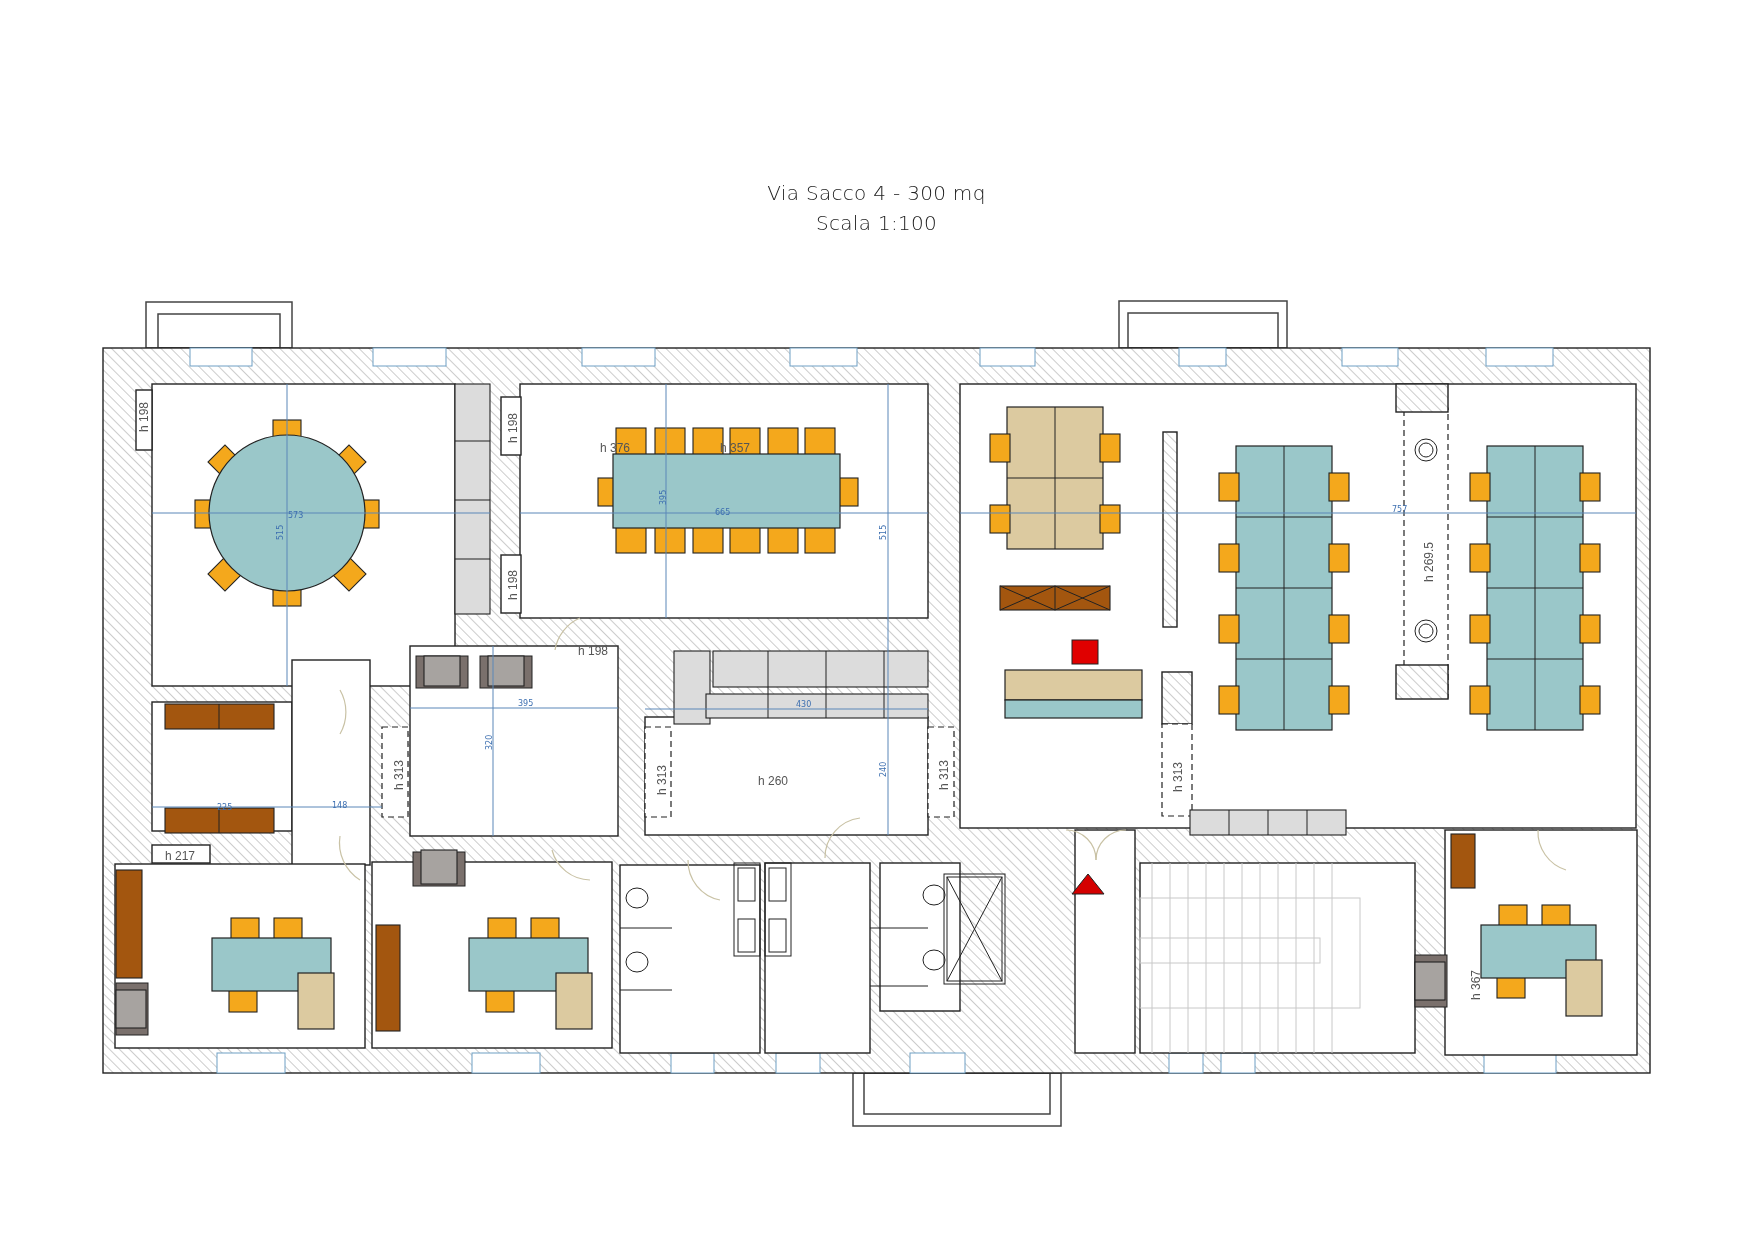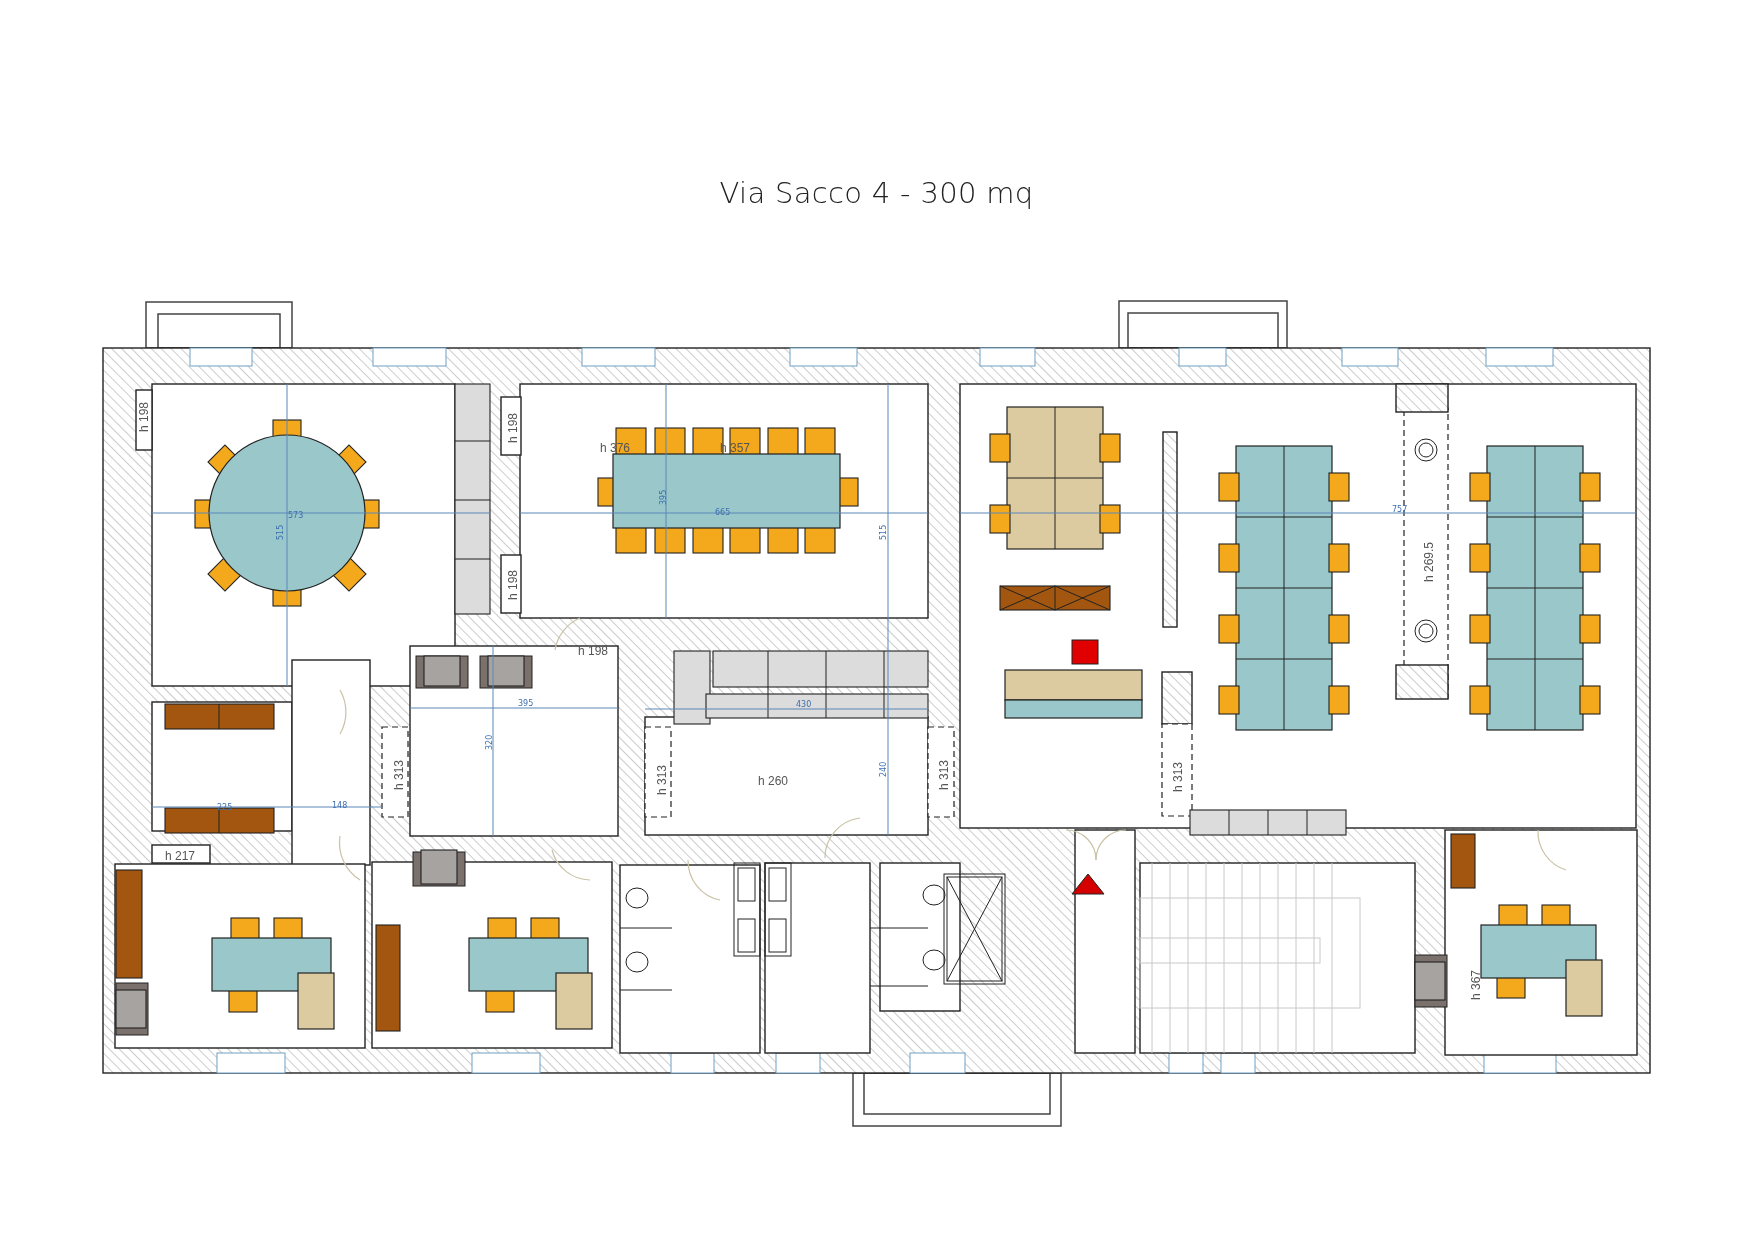--- a/index.html
+++ b/index.html
@@ -1,18 +1,18 @@
 <!DOCTYPE html>
 <html><head>
 <meta charset="utf-8">
 <style>
   html,body{margin:0;padding:0;background:#ffffff;}
   body{width:1753px;height:1240px;position:relative;overflow:hidden;font-family:"DejaVu Sans",sans-serif;}
   .title-block{position:absolute;left:0;top:178px;width:1753px;text-align:center;color:#222;}
-  .title-line{font-family:"DejaVu Sans",sans-serif;font-size:29px;font-weight:300;line-height:30px;letter-spacing:0.3px;}
+  .title-line{font-family:"DejaVu Sans",sans-serif;font-size:20px;font-weight:300;line-height:30px;letter-spacing:0.3px;}
   svg#plan{position:absolute;left:0;top:0;}
   .hatch{fill:url(#hatch);stroke:#222;stroke-width:1.4;}
   .room{fill:#ffffff;stroke:#222;stroke-width:1.4;}
   .win{fill:#fff;stroke:#6e9fc4;stroke-width:1;}
   .dim{stroke:#5b87b8;stroke-width:1;}
   .dimtxt{fill:#3d6fb0;font-size:8px;font-family:"DejaVu Sans",sans-serif;}
   .htxt{fill:#555;font-size:12px;font-family:"Liberation Sans",sans-serif;}
   .tbl{fill:#9ac7c9;stroke:#222;stroke-width:1.2;}
   .wood{fill:#dccaa0;stroke:#222;stroke-width:1.2;}
   .chair{fill:#f4a81c;stroke:#222;stroke-width:1.1;}
@@ -24,20 +24,21 @@
   .thin{fill:none;stroke:#222;stroke-width:1;}
   .stair{fill:none;stroke:#c8c8c8;stroke-width:1;}
   .outl{fill:none;stroke:#444;stroke-width:1.5;}
   .dash{fill:#fff;stroke:#222;stroke-width:1.2;stroke-dasharray:6 4;}
 </style>
 </head>
 <body>
 
 <div class="title-block">
   <div class="title-line">Via Sacco 4 - 300 mq</div>
+  <div class="title-line">Scala 1:100</div>
 </div>
 
 <svg id="plan" width="1753" height="1240" viewBox="0 0 1753 1240">
   <defs>
     <pattern id="hatch" width="7" height="7" patternUnits="userSpaceOnUse" patternTransform="rotate(-45)">
       <rect width="7" height="7" fill="#ffffff"></rect>
       <line x1="0" y1="0" x2="0" y2="7" stroke="#9a9a9a" stroke-width="1"></line>
     </pattern>
   </defs>
 

